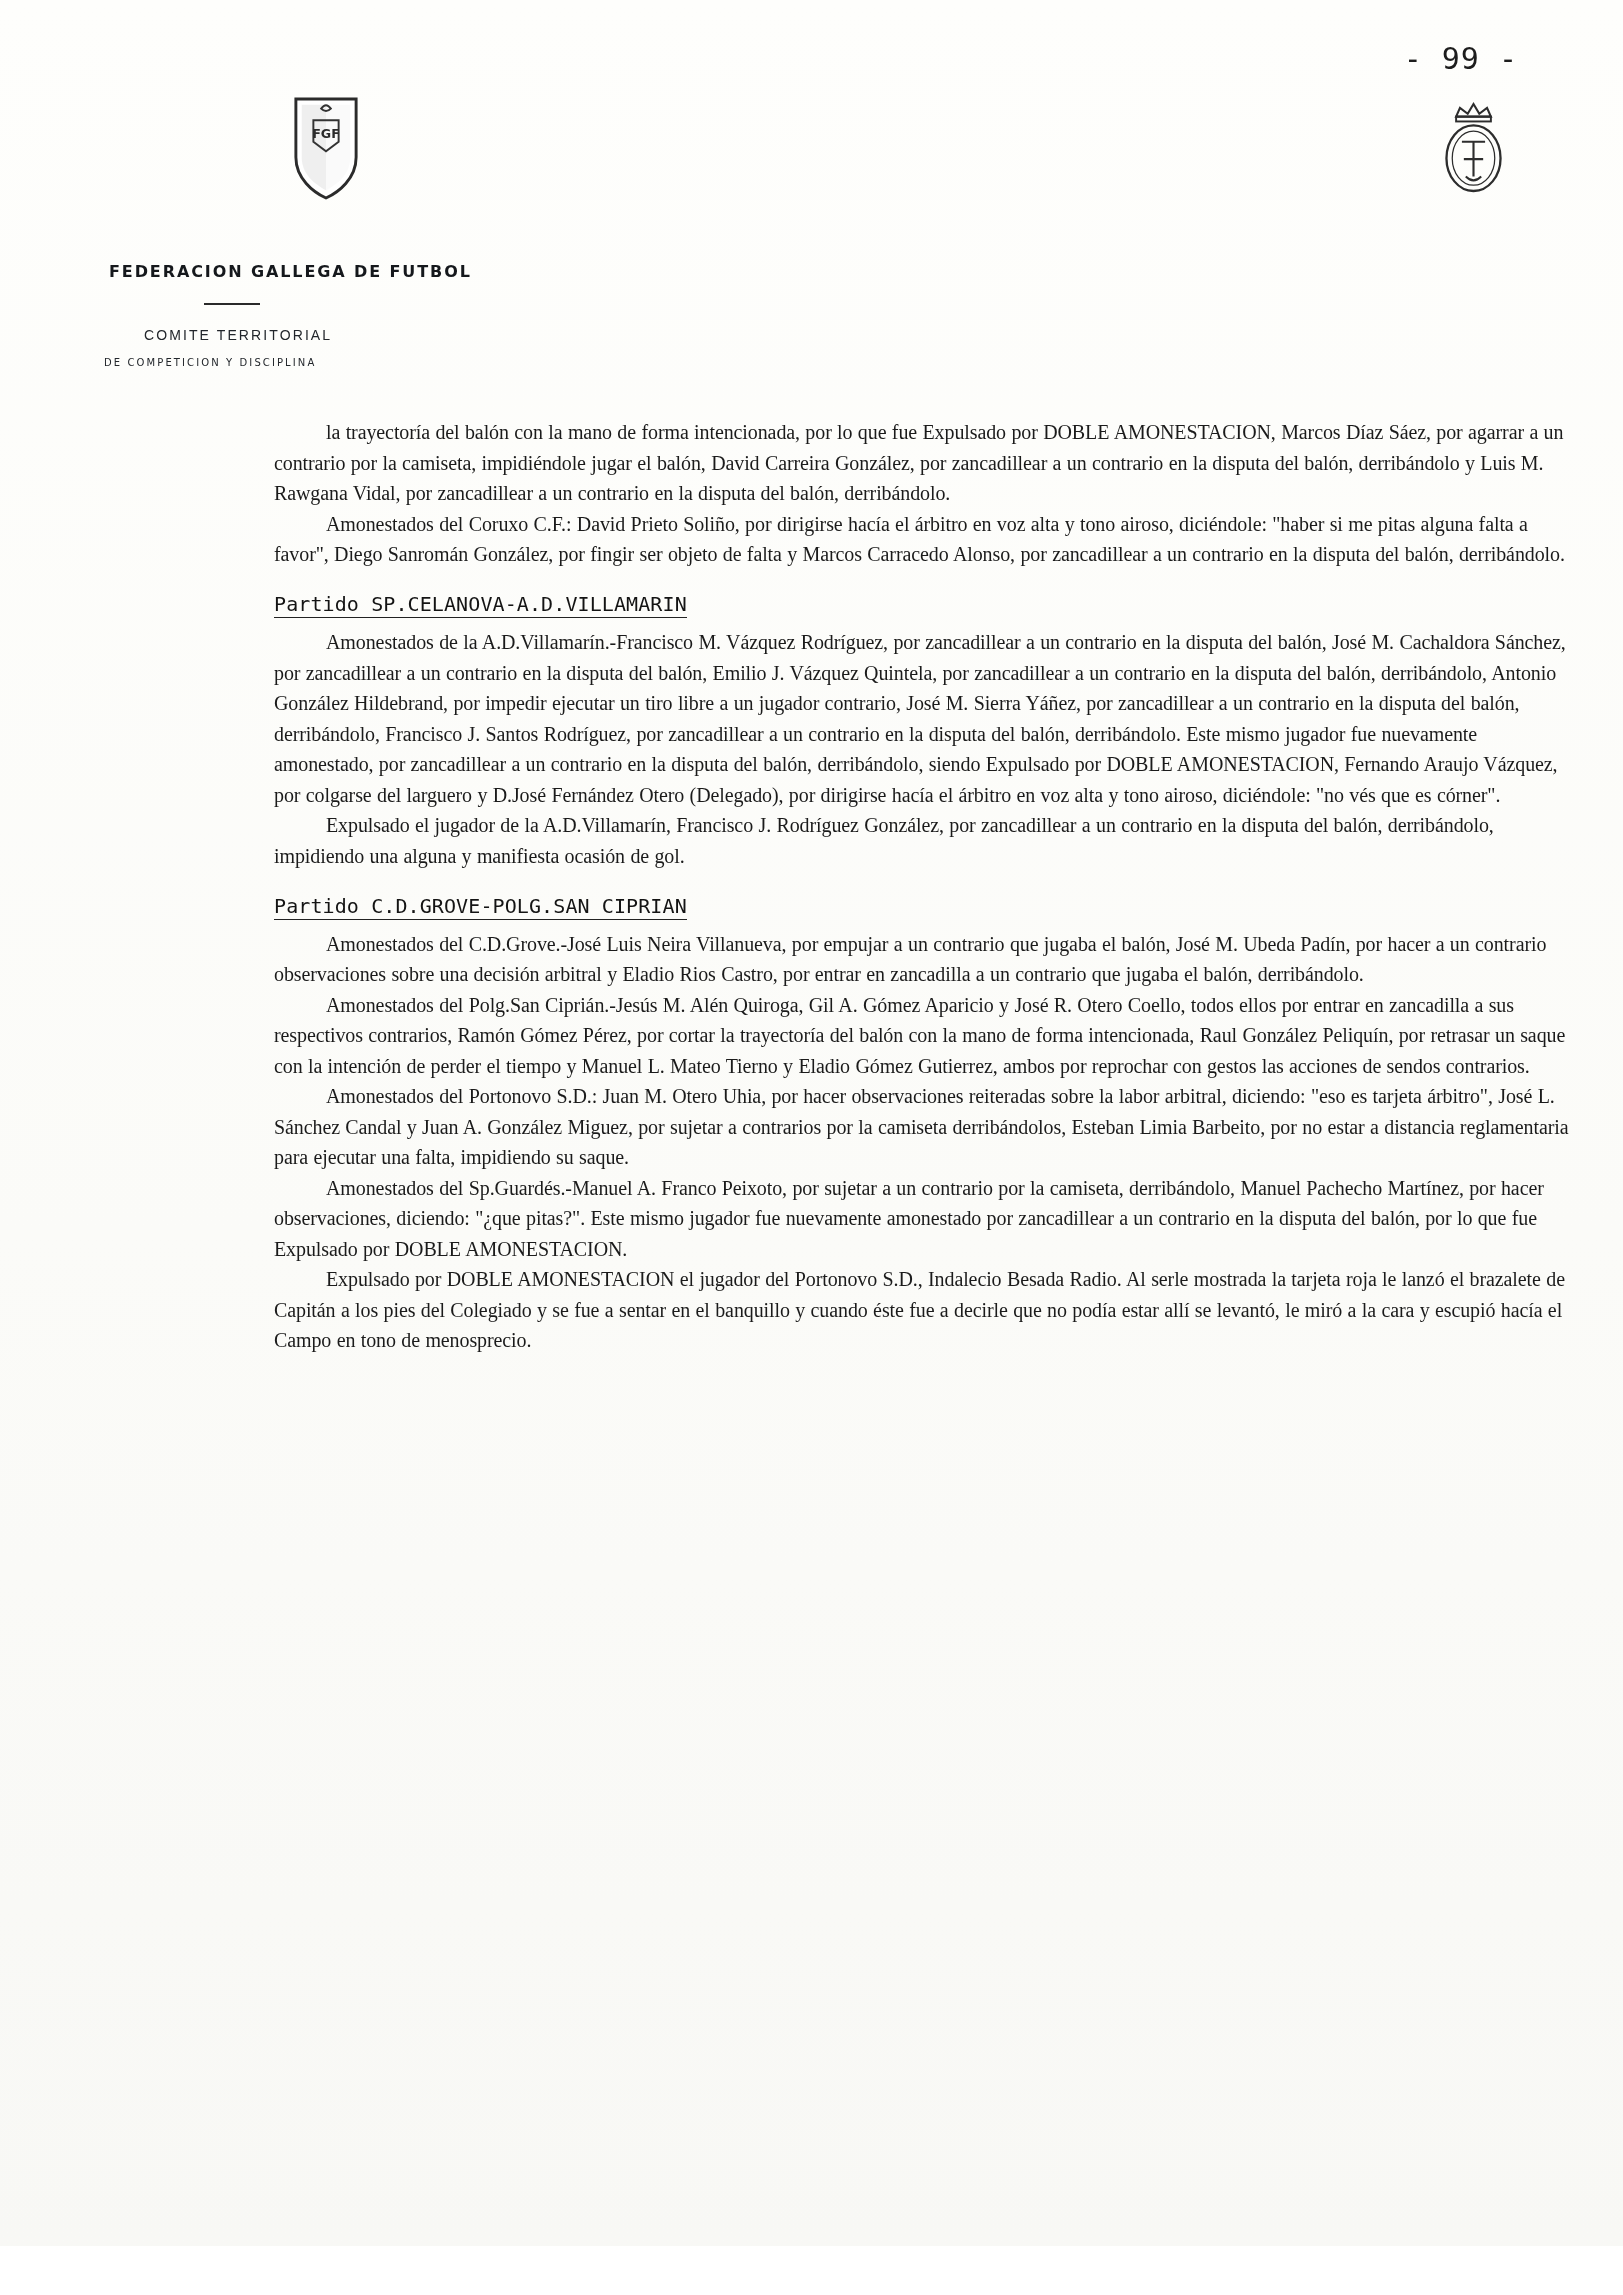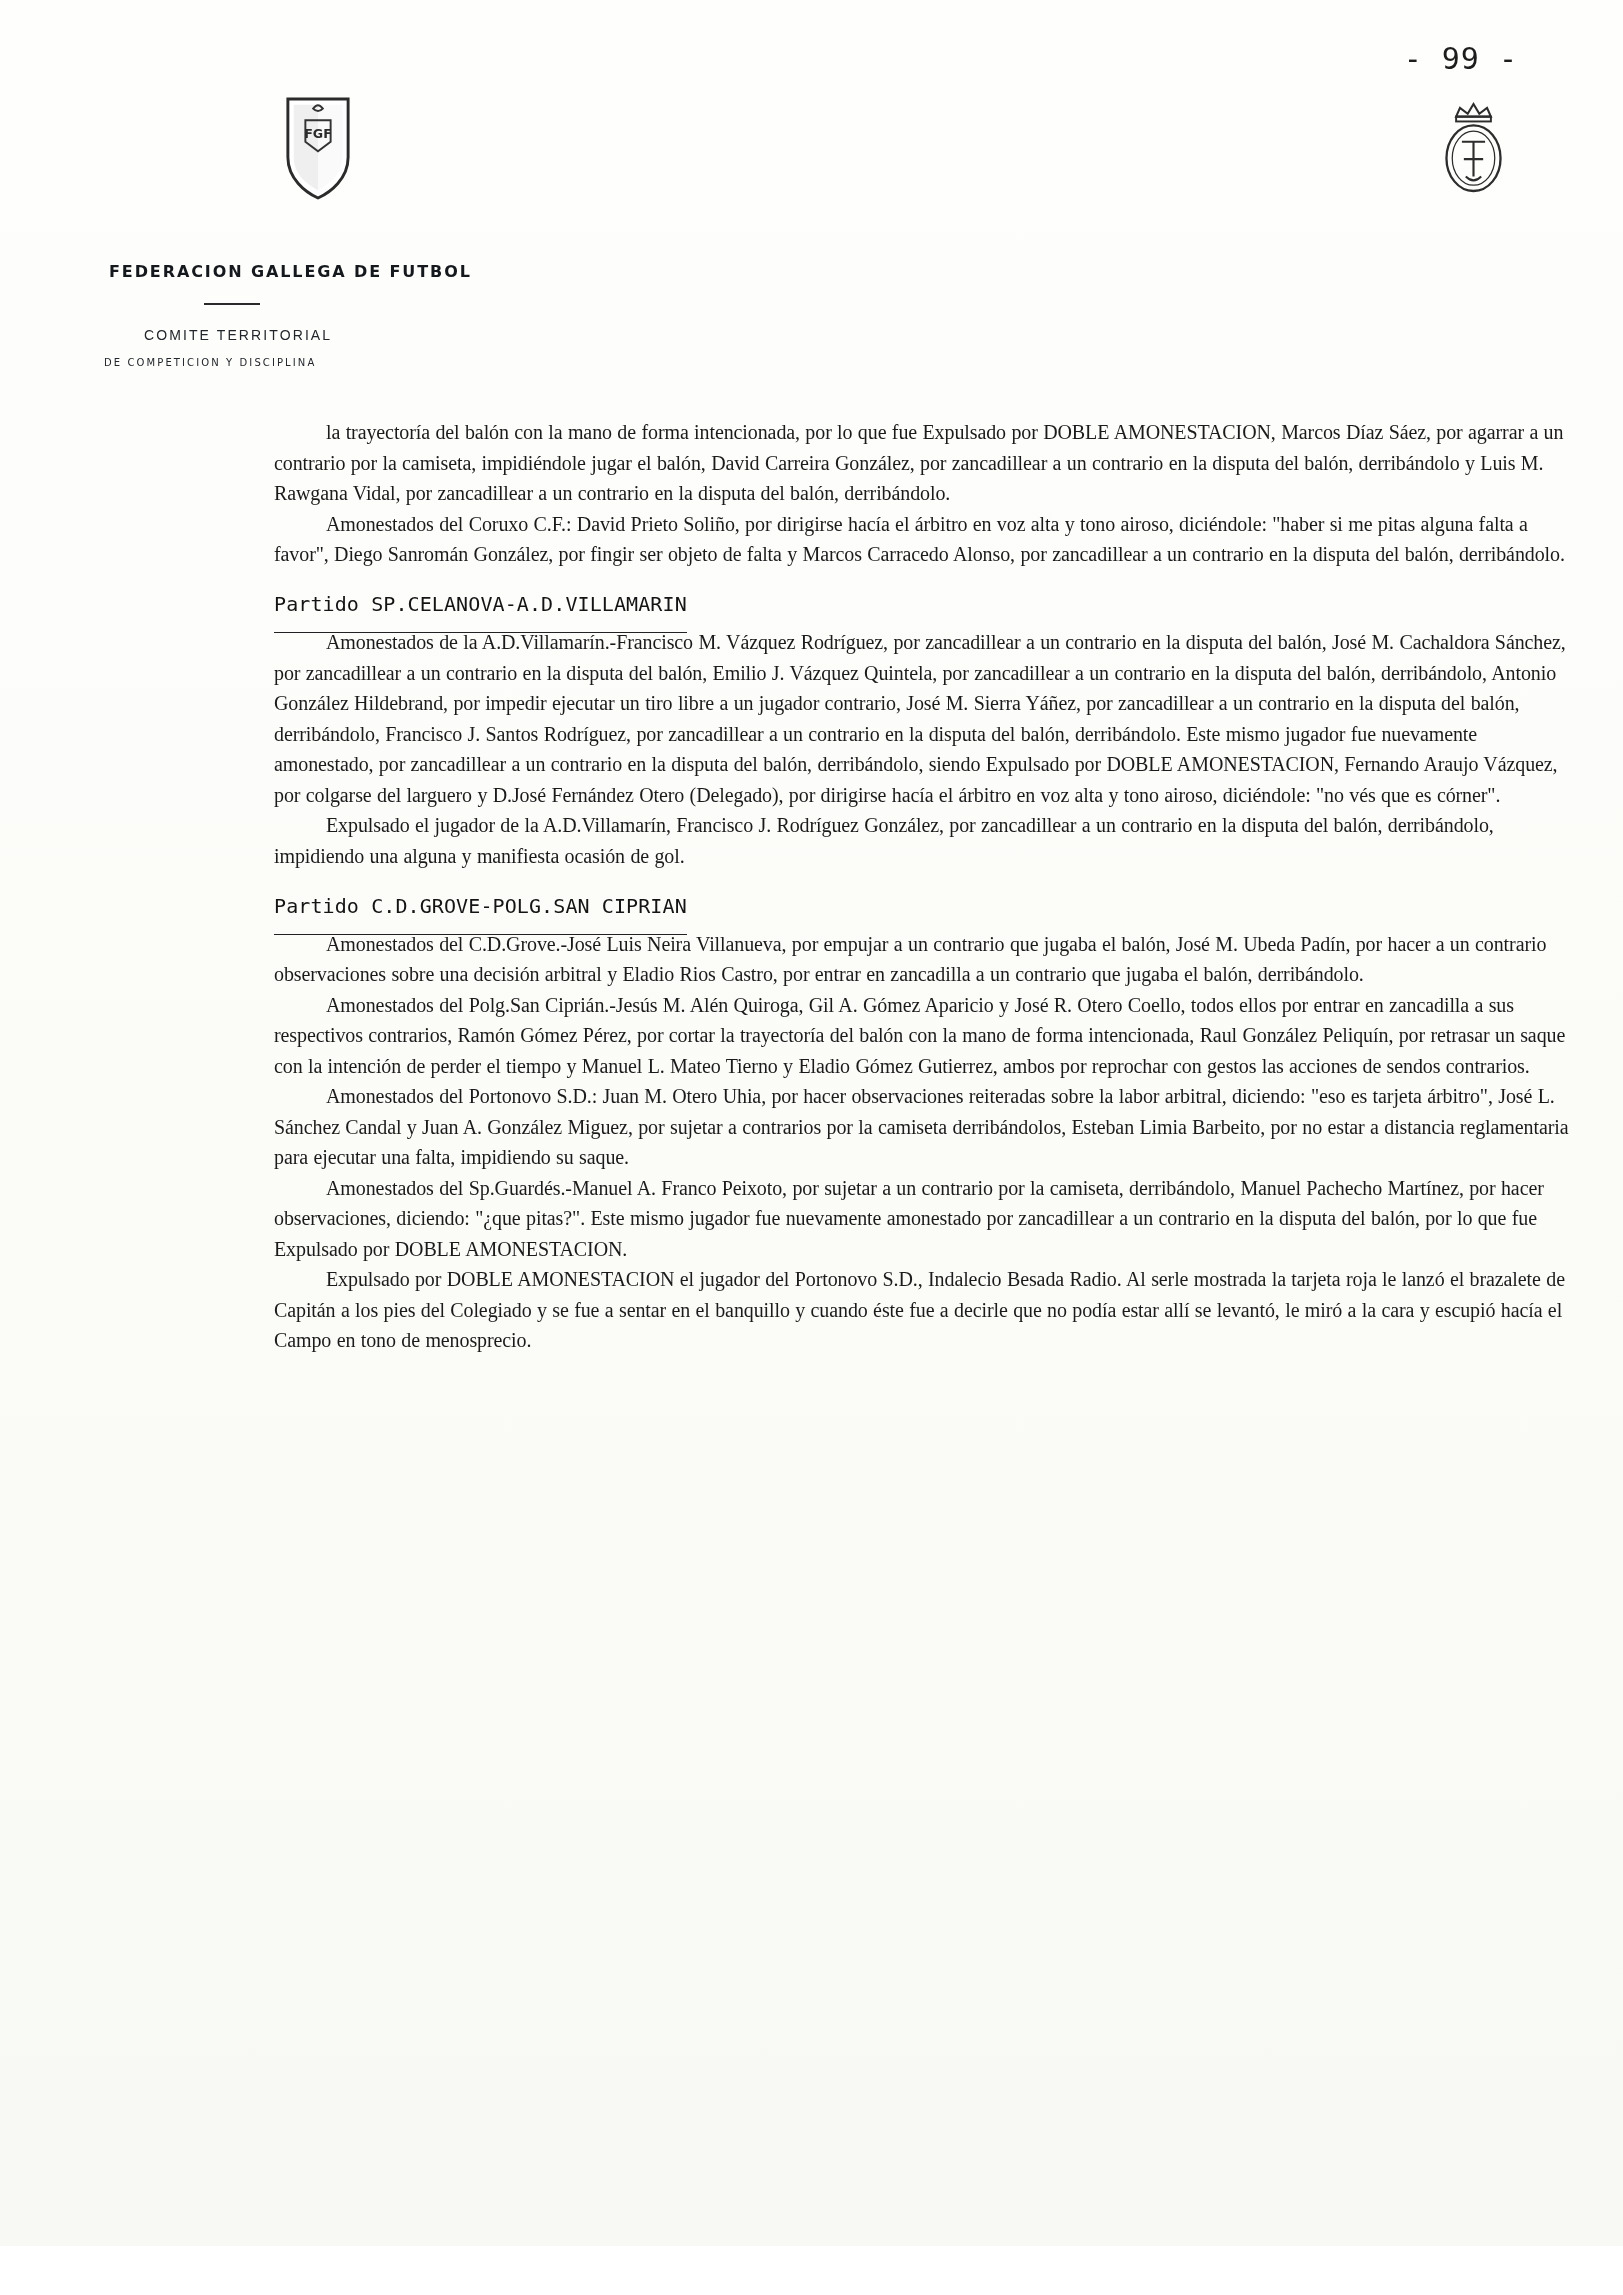--- a/index.html
+++ b/index.html
@@ -31,21 +31,21 @@
     right: 105px;
     font-family: "DejaVu Sans Mono", monospace;
     font-size: 30px;
     letter-spacing: 1px;
     color: #1d1d1d;
   }
 
   
   .crest-left {
     position: absolute;
-    left: 284px;
+    left: 292px;
     top: 93px;
     width: 68px;
     height: 109px;
   }
   .crest-right {
     position: absolute;
     left: 1431px;
     top: 97px;
     width: 85px;
     height: 103px;
@@ -114,21 +114,21 @@
   .section-head {
     font-family: "DejaVu Sans Mono", monospace;
     font-size: 20px;
     line-height: 30.5px;
     color: #141414;
     margin: 19.4px 0 7.8px 0;
     letter-spacing: 0.1px;
   }
   .section-head span.u {
     border-bottom: 1.6px solid #222;
-    padding-bottom: 16px;
+    padding-bottom: 1px;
   }
 </style>
 </head>
 <body>
 
 <div class="page">
   <div class="paper-tint"></div>
 
   <div class="page-number">- 99 -</div>
 

